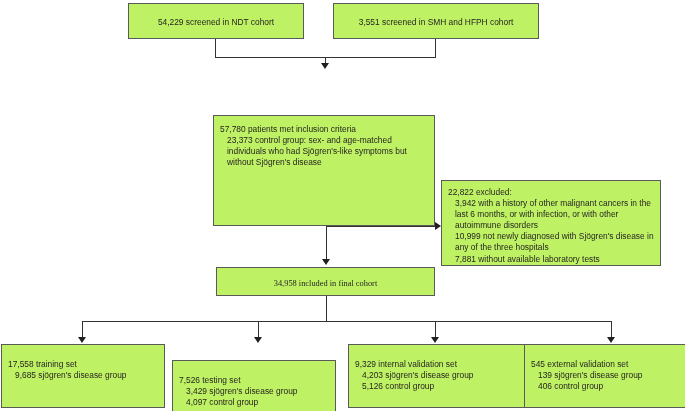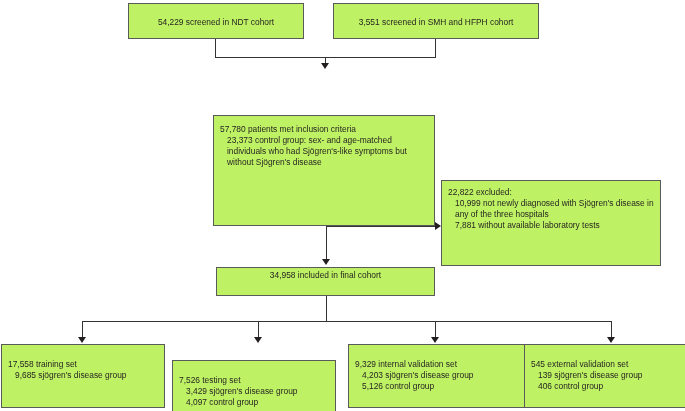--- a/index.html
+++ b/index.html
@@ -92,27 +92,28 @@
   </div>
 
   <div class="line vline" style="left:326px; top:181px; height:79px;"></div>
   <div class="line hline" style="left:326px; top:226px; width:109px;"></div>
   <div class="arrow arrow-right" style="left:435px; top:222px;"></div>
   <div class="arrow arrow-down" style="left:322px; top:259px;"></div>
 
   <div class="box" style="left:441px; top:180px; width:220px; height:86px;">
     <div class="txt" style="top:6px;">
       <span>22,822 excluded:</span>
+      <span class="ind">3,942 with a history of other malignant cancers in the last 6 months, or with infection, or with other autoimmune disorders</span>
       <span class="ind">10,999 not newly diagnosed with Sjögren's disease in any of the three hospitals</span>
       <span class="ind">7,881 without available laboratory tests</span>
     </div>
   </div>
 
   <div class="box center" style="left:216px; top:267px; width:219px; height:29px;">
-    <div class="txt" style="top:2px;">34,958 included in final cohort</div>
+    <div class="txt" style="top:10px;font-family:Liberation Serif, serif;">34,958 included in final cohort</div>
   </div>
 
   <div class="line vline" style="left:326px; top:296px; height:25px;"></div>
   <div class="line hline" style="left:82px; top:321px; width:530px;"></div>
 
   <div class="line vline" style="left:82px; top:321px; height:18px;"></div>
   <div class="arrow arrow-down" style="left:78px; top:337px;"></div>
 
   <div class="line vline" style="left:258px; top:321px; height:18px;"></div>
   <div class="arrow arrow-down" style="left:254px; top:337px;"></div>

